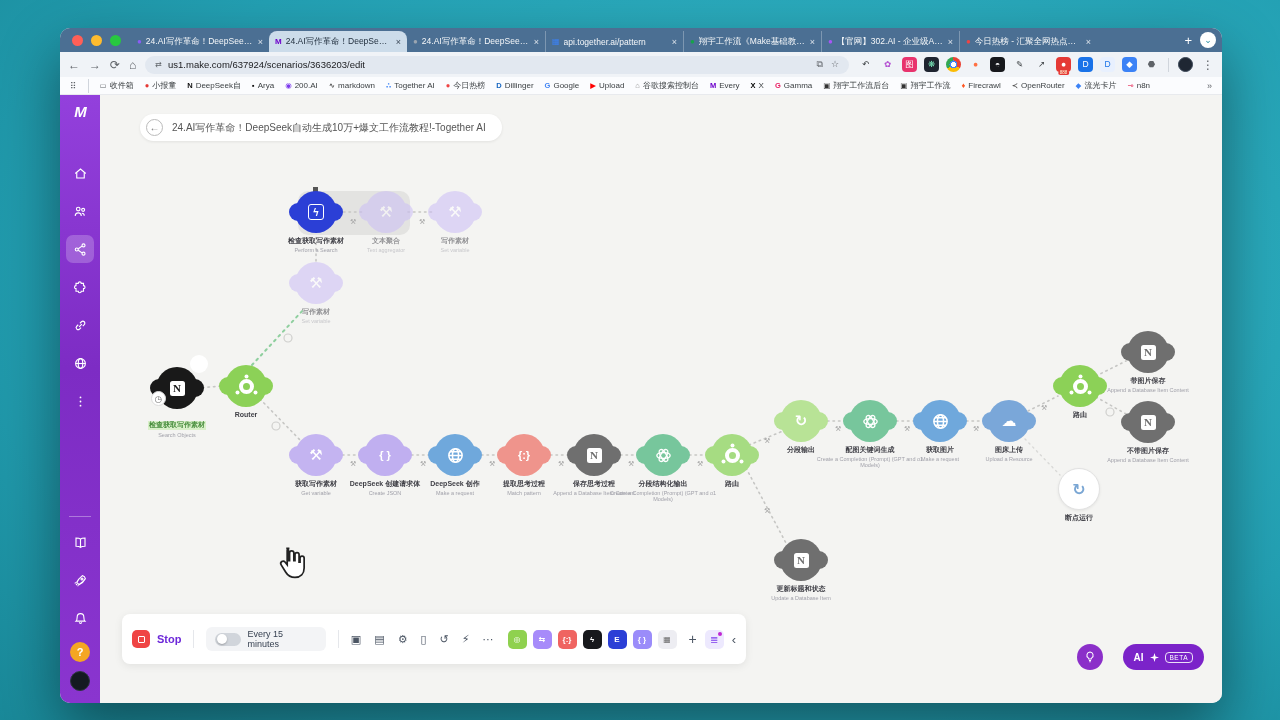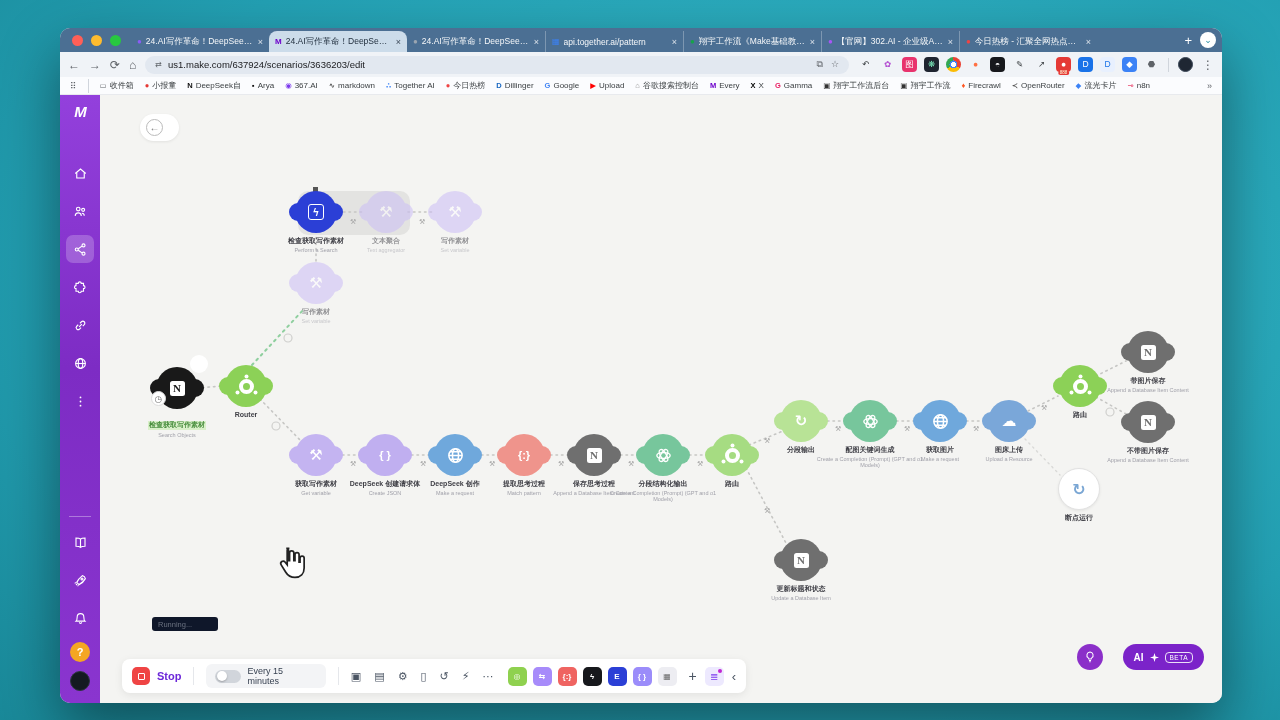--- a/index.html
+++ b/index.html
@@ -101,21 +101,21 @@
   .gtxt { color:#fff; font-weight:bold; }
   .zc { width:16px; height:16px; border:1.8px solid #fff; border-radius:3px; color:#fff; font-size:10px; font-weight:bold;
         display:flex; align-items:center; justify-content:center; }
   .nbadge { position:absolute; left:-26px; top:3px; width:15px; height:15px; background:#fff; border:1px solid #ddd;
             border-radius:50%; font-size:9px; color:#777; display:flex; align-items:center; justify-content:center; z-index:4; }
   .marker { position:absolute; font-size:7px; color:#a8a8a8; z-index:1; }
 
   
   .runpill { position:absolute; left:92px; top:589px; width:66px; height:14px; background:#0f172a; border-radius:3px;
              font-size:7.5px; color:#6b7280; display:flex; align-items:center; padding:0 6px; z-index:6; }
-  .bottombar { position:absolute; left:62px; top:631px; width:624px; height:34px; background:#fff; border-radius:8px;
+  .bottombar { position:absolute; left:62px; top:586px; width:624px; height:50px; background:#fff; border-radius:8px;
                box-shadow:0 2px 8px rgba(0,0,0,.08); display:flex; align-items:center; padding:0 10px; gap:8px; z-index:6; }
   .stopbtn { display:flex; align-items:center; gap:7px; }
   .stopic { width:18px; height:18px; background:#ef4444; border-radius:5px; display:flex; align-items:center; justify-content:center; }
   .stopic span { width:7px; height:7px; border:1.6px solid #fff; border-radius:1px; display:block; }
   .stoplbl { color:#6d28d9; font-weight:bold; font-size:11px; }
   .bbsep { width:1px; height:18px; background:#e5e7eb; margin:0 4px; }
   .sched { display:flex; align-items:center; gap:6px; background:#f3f4f6; border-radius:6px; height:24px; padding:0 9px; }
   .toggle { width:26px; height:13px; background:#d1d5db; border-radius:7px; position:relative; }
   .toggle::after { content:""; position:absolute; left:1.5px; top:1.5px; width:10px; height:10px; background:#fff; border-radius:50%;
                    box-shadow:0 1px 2px rgba(0,0,0,.25); }
@@ -237,21 +237,21 @@
         <span class="bm">
           <span class="bmg" style="color: rgb(17, 17, 17);">N</span>
           <span>DeepSeek自</span>
         </span>
         <span class="bm">
           <span class="bmg" style="color: rgb(17, 17, 17);">▪</span>
           <span>Arya</span>
         </span>
         <span class="bm">
           <span class="bmg" style="color: rgb(124, 58, 237);">◉</span>
-          <span>367.AI</span>
+          <span>200.AI</span>
         </span>
         <span class="bm">
           <span class="bmg" style="color: rgb(85, 85, 85);">∿</span>
           <span>markdown</span>
         </span>
         <span class="bm">
           <span class="bmg" style="color: rgb(59, 130, 246);">∴</span>
           <span>Together AI</span>
         </span>
         <span class="bm">
@@ -375,20 +375,21 @@
               <path d="M8.5 15a1.5 1.5 0 003 0"></path>
             </svg>
           </div></span>
       <div class="help-circle">?</div>
       <div class="avatar-make"></div>
     </div>
 
     <div class="editor" id="editor">
       <div class="titlebar">
         <span class="backc">←</span>
+        <span>24.AI写作革命！DeepSeek自动生成10万+爆文工作流教程!-Together AI</span>
       </div>
 
       <div class="selbox" style="left:198px;top:96px;width:112px;height:44px"></div>
       <div class="selhandle" style="left:213px;top:92px"></div>
 
       <svg id="edges" width="1122" height="608">
           <line x1="97" y1="293" x2="123" y2="291" stroke="#c6c6c4" stroke-width="1.6" stroke-dasharray="1.5 4" stroke-linecap="round"></line>
           <line x1="160" y1="304" x2="201" y2="346" stroke="#c6c6c4" stroke-width="1.6" stroke-dasharray="1.5 4" stroke-linecap="round"></line>
           <line x1="237" y1="360" x2="263" y2="360" stroke="#c6c6c4" stroke-width="1.6" stroke-dasharray="1.5 4" stroke-linecap="round"></line>
           <line x1="306" y1="360" x2="333" y2="360" stroke="#c6c6c4" stroke-width="1.6" stroke-dasharray="1.5 4" stroke-linecap="round"></line>

